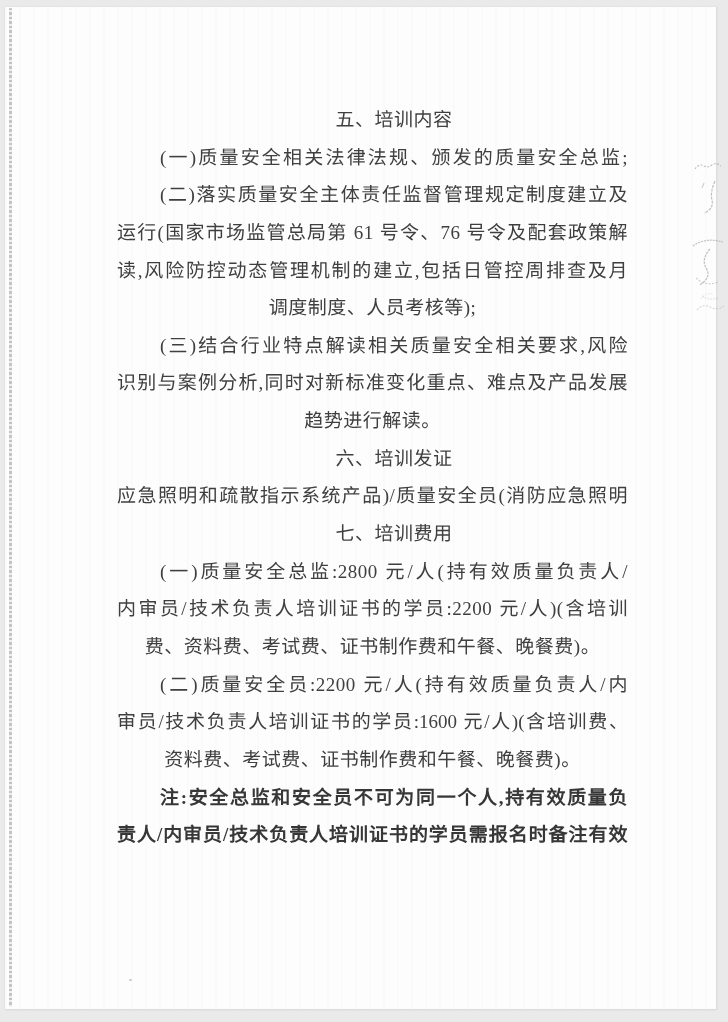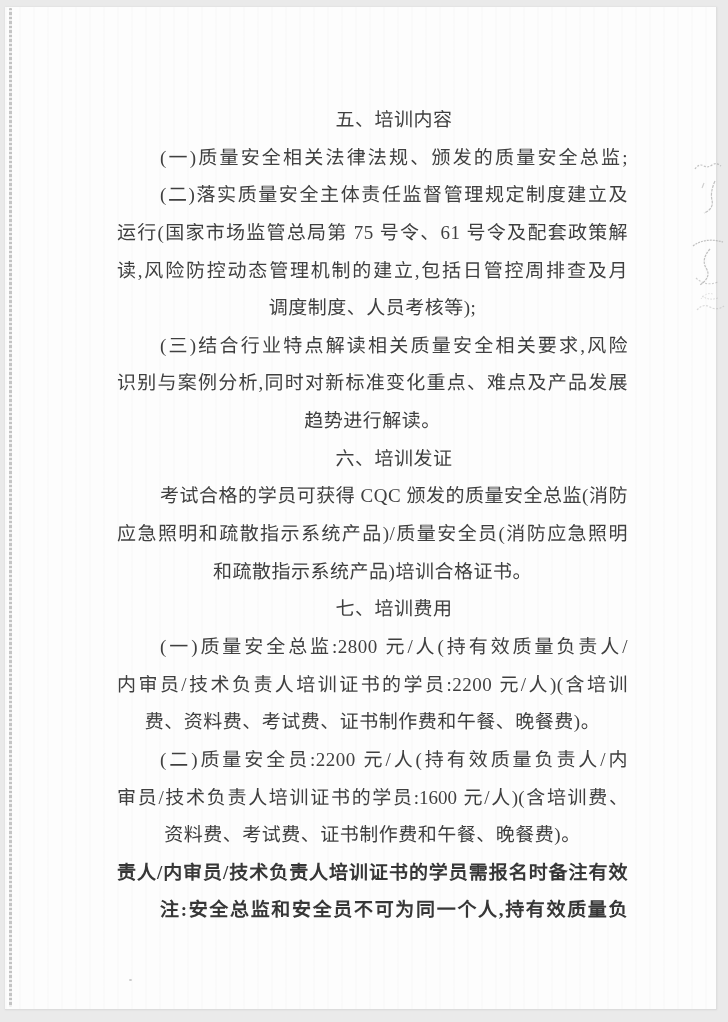--- a/index.html
+++ b/index.html
@@ -88,39 +88,37 @@
 </style>
 </head>
 <body>
 
 <div class="paper">
 
   <div class="doc-body">
     <div class="ln ind">五、培训内容</div>
     <div class="ln ind j">(一)质量安全相关法律法规、颁发的质量安全总监;</div>
     <div class="ln ind j">(二)落实质量安全主体责任监督管理规定制度建立及</div>
-    <div class="ln j">运行(国家市场监管总局第 75 号令、61 号令及配套政策解</div>
+    <div class="ln j">运行(国家市场监管总局第 61 号令、76 号令及配套政策解</div>
     <div class="ln j">读,风险防控动态管理机制的建立,包括日管控周排查及月</div>
     <div class="ln">调度制度、人员考核等);</div>
     <div class="ln ind j">(三)结合行业特点解读相关质量安全相关要求,风险</div>
     <div class="ln j">识别与案例分析,同时对新标准变化重点、难点及产品发展</div>
     <div class="ln">趋势进行解读。</div>
     <div class="ln ind">六、培训发证</div>
-    <div class="ln ind j">考试合格的学员可获得 CQC 颁发的质量安全总监(消防</div>
     <div class="ln j">应急照明和疏散指示系统产品)/质量安全员(消防应急照明</div>
-    <div class="ln">和疏散指示系统产品)培训合格证书。</div>
     <div class="ln ind">七、培训费用</div>
     <div class="ln ind j">(一)质量安全总监:2800 元/人(持有效质量负责人/</div>
     <div class="ln j">内审员/技术负责人培训证书的学员:2200 元/人)(含培训</div>
     <div class="ln">费、资料费、考试费、证书制作费和午餐、晚餐费)。</div>
     <div class="ln ind j">(二)质量安全员:2200 元/人(持有效质量负责人/内</div>
     <div class="ln j tight">审员/技术负责人培训证书的学员:1600 元/人)(含培训费、</div>
     <div class="ln">资料费、考试费、证书制作费和午餐、晚餐费)。</div>
+    <div class="ln ind j b">注:安全总监和安全员不可为同一个人,持有效质量负</div>
     <div class="ln j b">责人/内审员/技术负责人培训证书的学员需报名时备注有效</div>
-    <div class="ln ind j b">注:安全总监和安全员不可为同一个人,持有效质量负</div>
   </div>
 
   <div class="speck"></div>
 </div>
 
 <div class="edge-shadow"></div>
 
 <svg class="smudge" style="left:694px; top:160px;" width="28" height="12" viewBox="0 0 28 12">
   <path d="M1 9 q4 -6 9 -3 q4 2 8 -1 q4 -3 9 1" fill="none" stroke="#9a9a9a" stroke-width="1.2" stroke-dasharray="2 1.5" opacity="0.6"></path>
 </svg>

